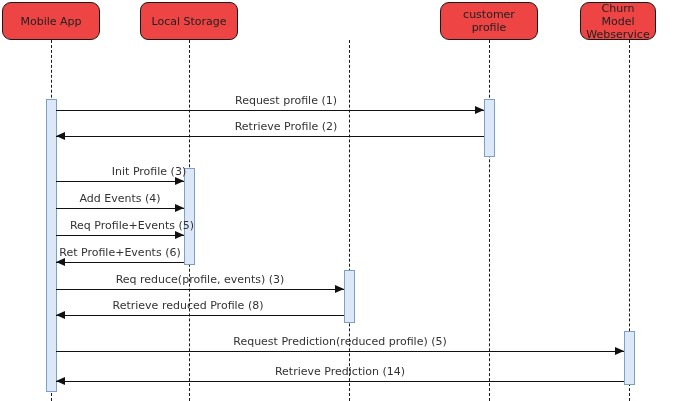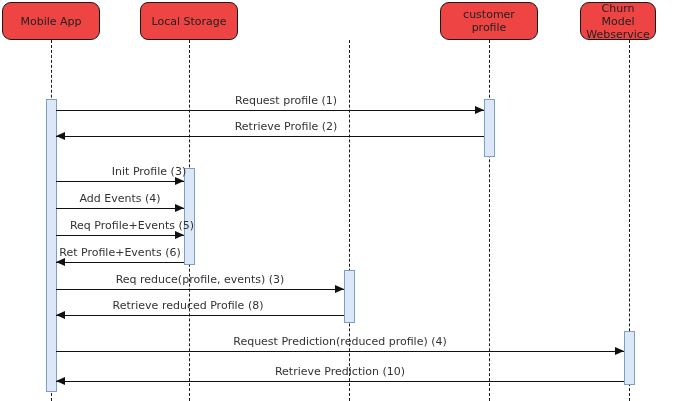--- a/index.html
+++ b/index.html
@@ -151,20 +151,20 @@
       <div class="msg-label" style="left: 0px; width: 288px; color: rgb(51, 51, 51);">Req reduce(profile, events) (3)</div>
     </div>
     <div class="message" style="left: 56px; top: 315px; width: 288px;">
       <div class="msg-line" style="width: 288px; border-top-color: rgb(17, 17, 17);"></div>
       <div class="msg-head left" style="left: 0px; border-right-color: rgb(17, 17, 17);"></div>
       <div class="msg-label" style="left: 12px; width: 240px; color: rgb(51, 51, 51);">Retrieve reduced Profile (8)</div>
     </div>
     <div class="message" style="left: 56px; top: 351px; width: 568px;">
       <div class="msg-line" style="width: 568px; border-top-color: rgb(17, 17, 17);"></div>
       <div class="msg-head right" style="left: 559px; border-left-color: rgb(17, 17, 17);"></div>
-      <div class="msg-label" style="left: 0px; width: 568px; color: rgb(51, 51, 51);">Request Prediction(reduced profile) (4)</div>
+      <div class="msg-label" style="left: 0px; width: 568px; color: rgb(51, 51, 51);">Request Prediction(reduced profile) (5)</div>
     </div>
     <div class="message" style="left: 56px; top: 381px; width: 568px;">
       <div class="msg-line" style="width: 568px; border-top-color: rgb(17, 17, 17);"></div>
       <div class="msg-head left" style="left: 0px; border-right-color: rgb(17, 17, 17);"></div>
-      <div class="msg-label" style="left: 0px; width: 568px; color: rgb(51, 51, 51);">Retrieve Prediction (10)</div>
+      <div class="msg-label" style="left: 0px; width: 568px; color: rgb(51, 51, 51);">Retrieve Prediction (14)</div>
     </div>
   </div>
 
 </body></html>

